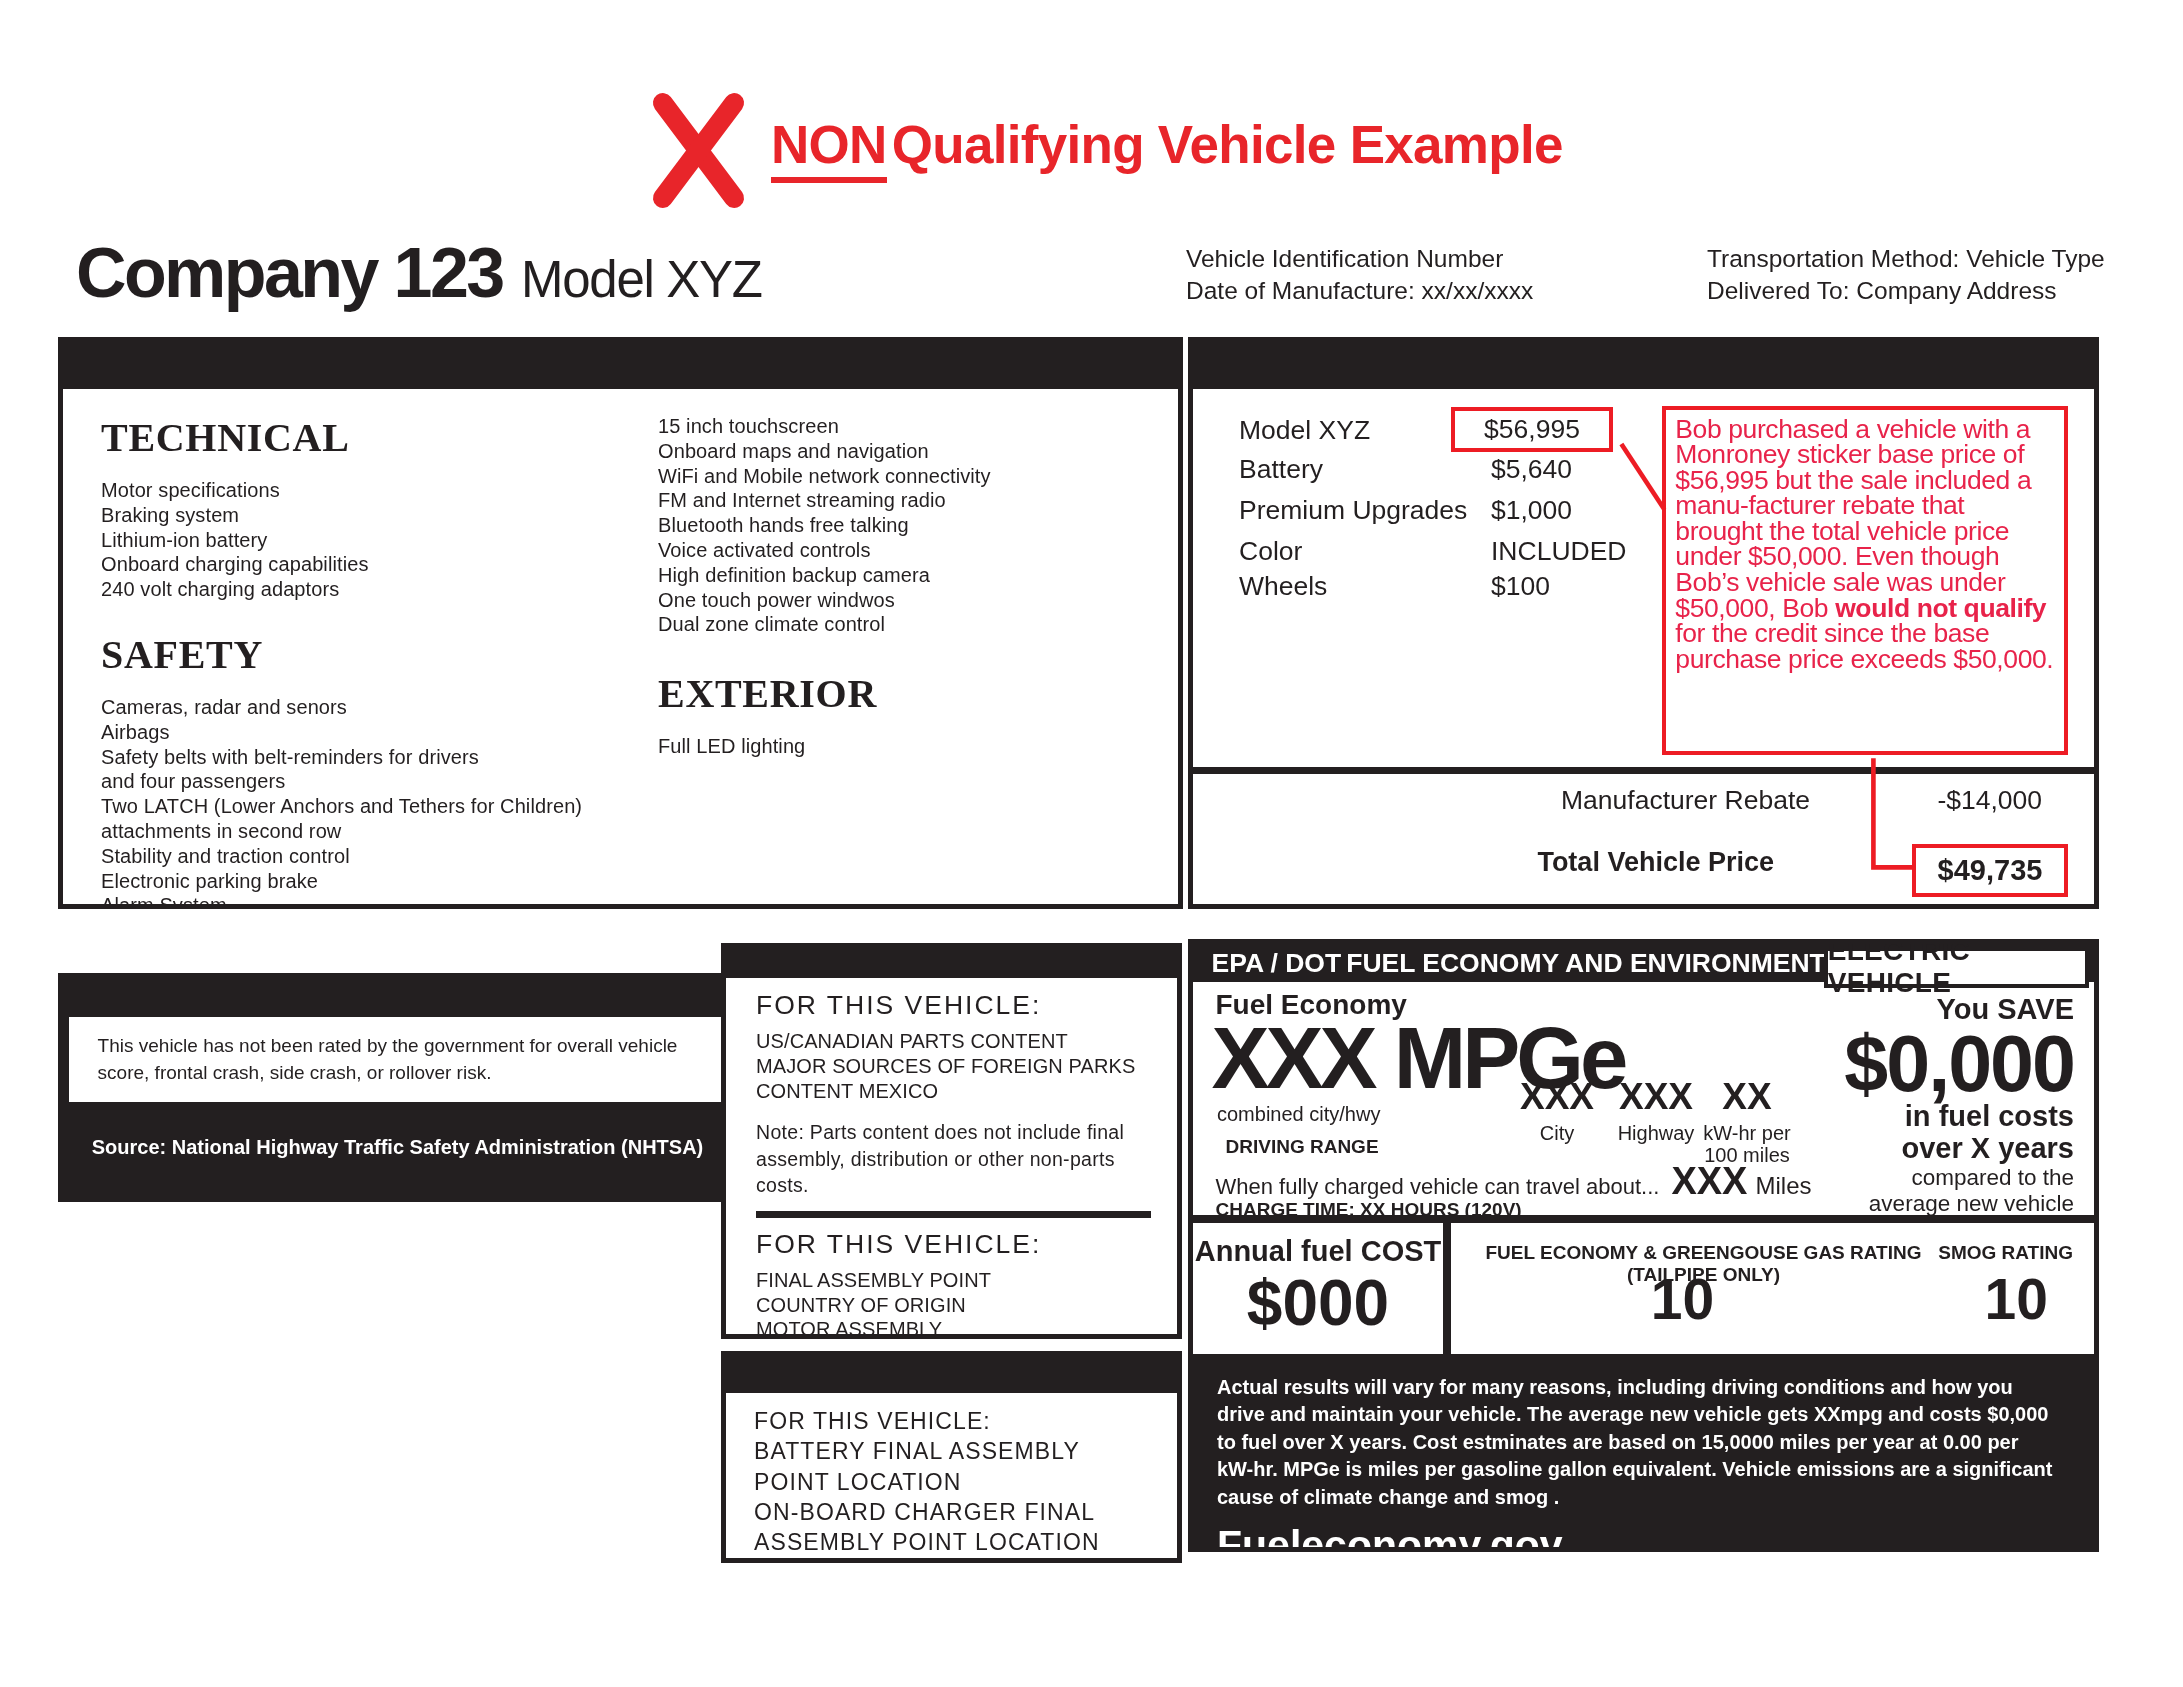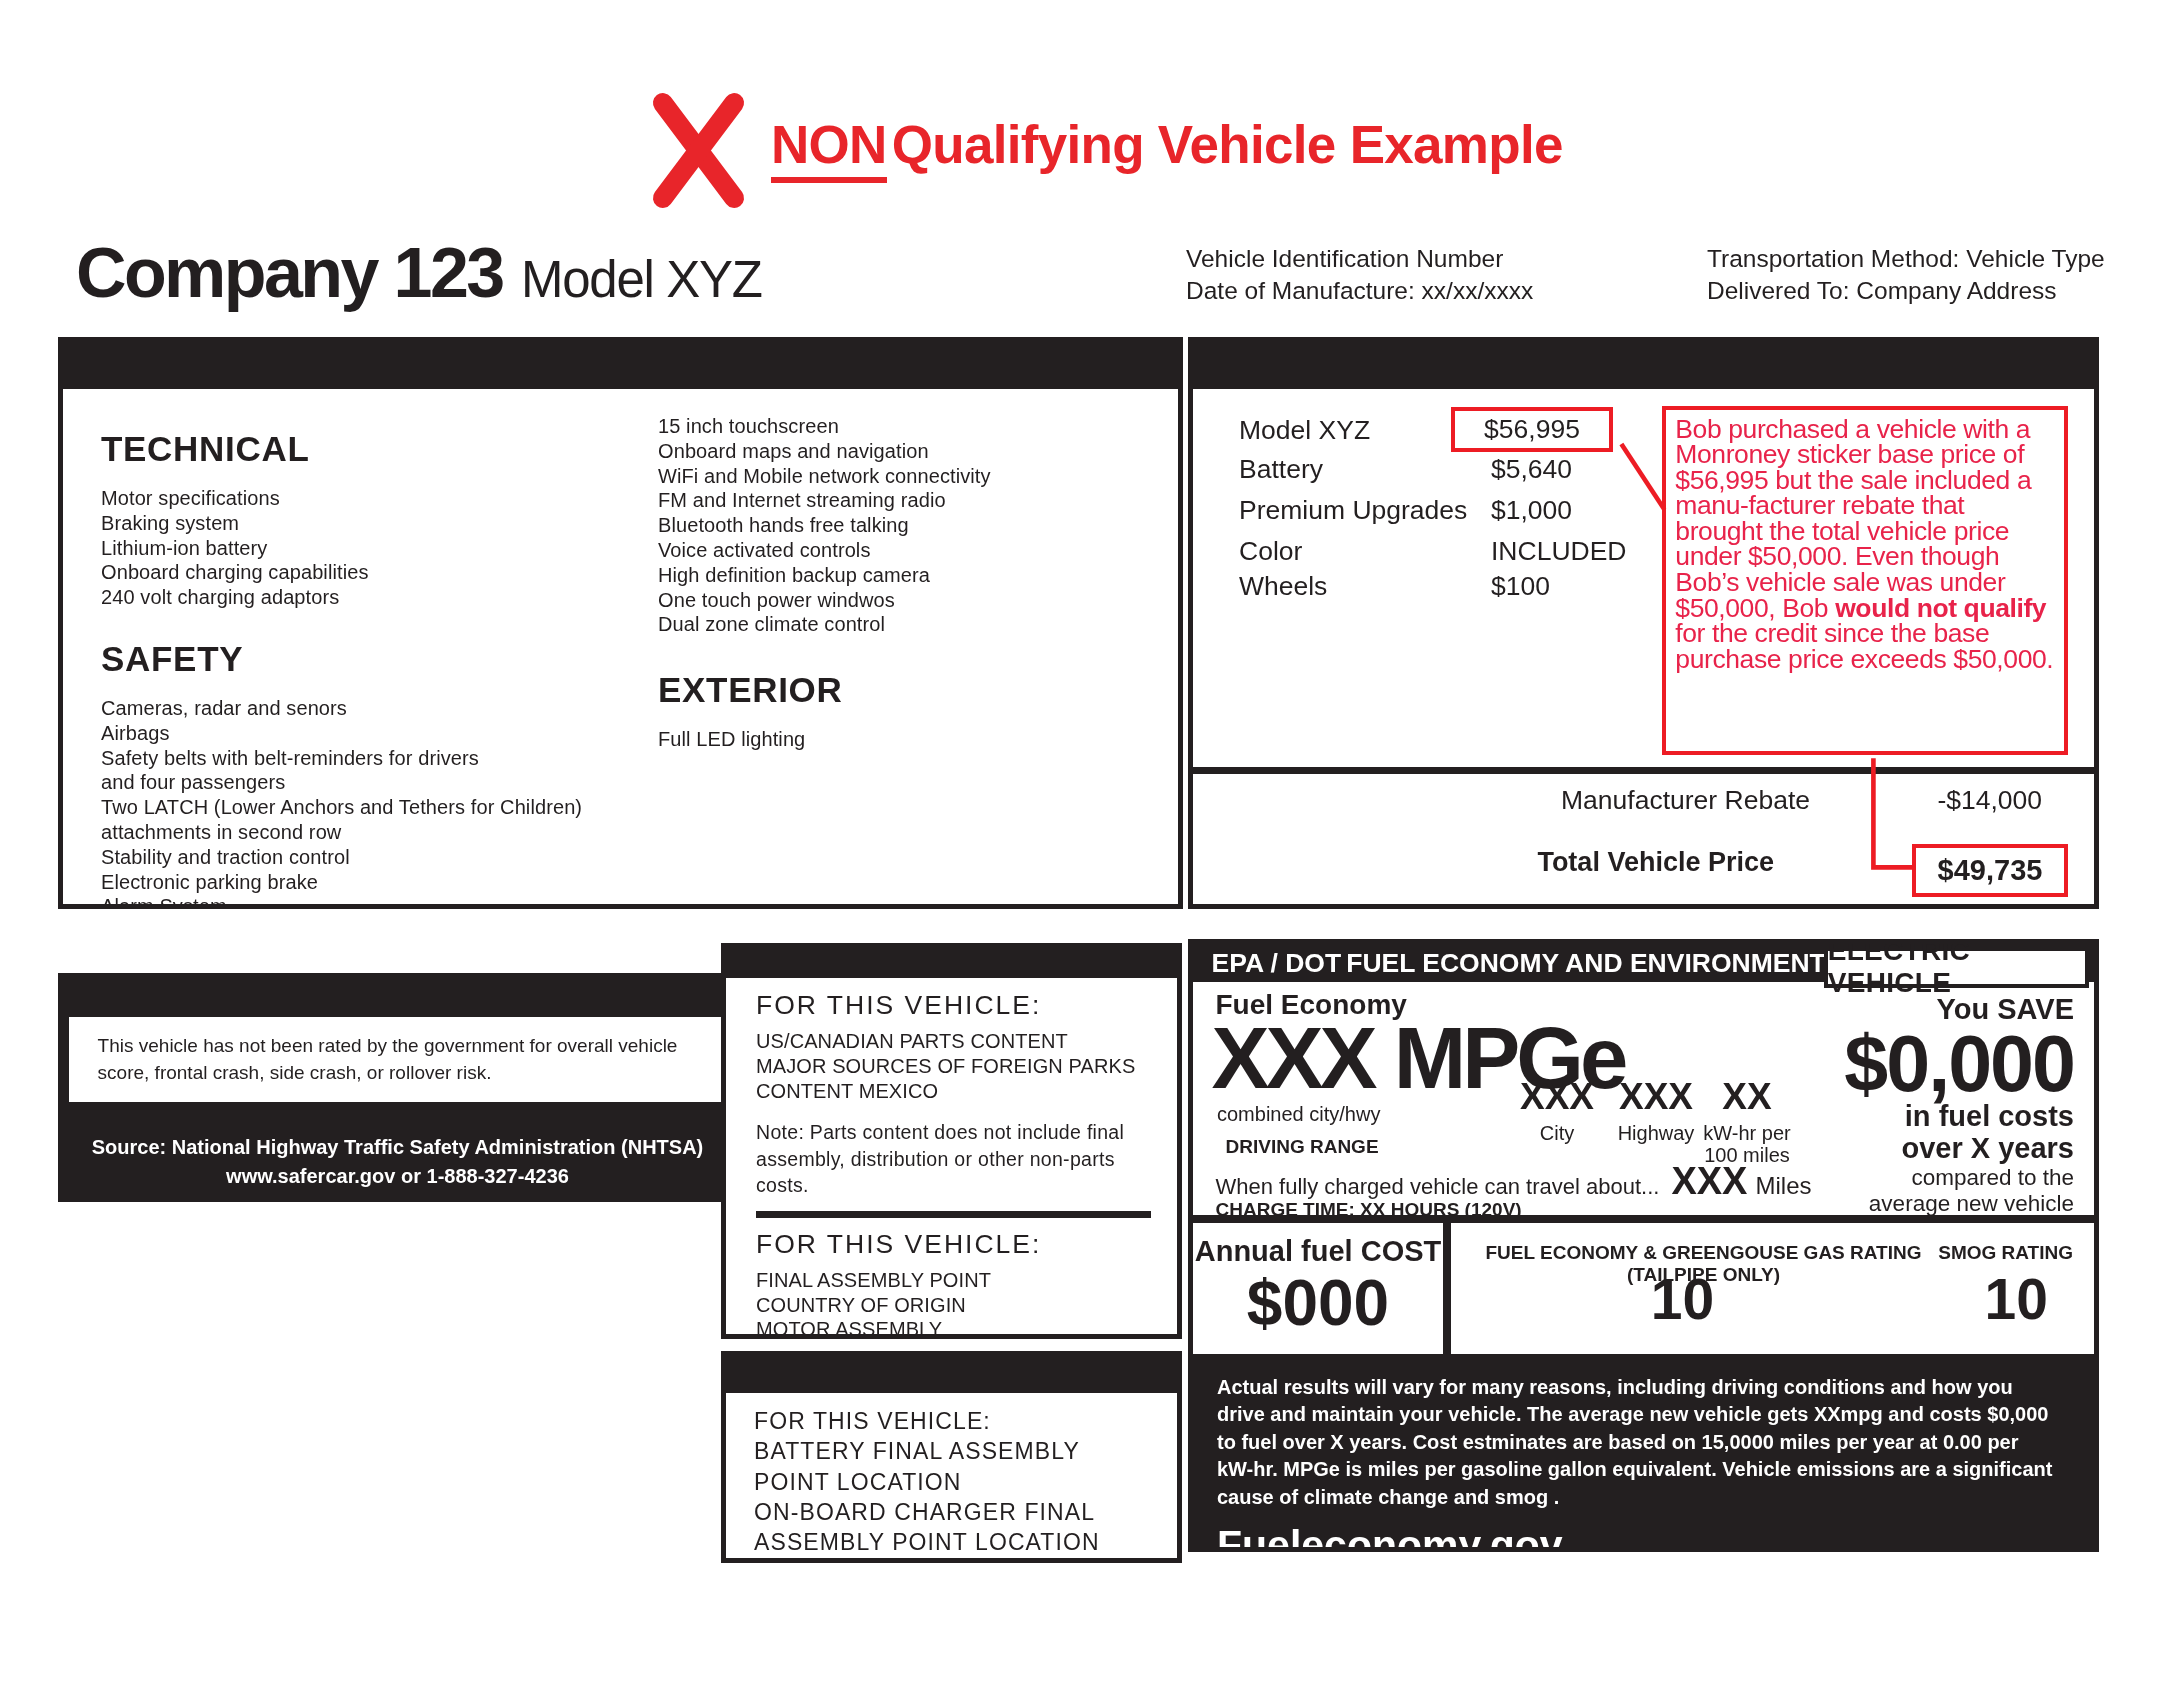--- a/index.html
+++ b/index.html
@@ -17,21 +17,21 @@
   .company .c{font-size:70px;font-weight:700;letter-spacing:-2.6px;}
   .company .m{font-size:51px;font-weight:400;letter-spacing:-1.3px;margin-left:18.5px;}
   .hdr-info{position:absolute;top:243px;font-size:24.5px;line-height:1.32;color:#231f20;}
 
   
   .frame{position:absolute;border:5.3px solid #231f20;background:#fff;overflow:hidden;}
   .band{position:absolute;left:0;top:0;right:0;background:#231f20;}
 
   
   .spec-col{position:absolute;top:72px;}
-  .spec-h{font-size:35px;font-weight:700;letter-spacing:0.7px;margin:15px 0 17px 0;}
+  .spec-h{font-size:40px;font-weight:700;letter-spacing:0.7px;margin:0 0 17px 0;font-family:Liberation Serif, serif;}
   .spec-h.mt{margin-top:29px;}
   .spec-h.mt2{margin-top:33px;}
   ul.plain{list-style:none;margin:0;padding:0;}
   ul.plain li{font-size:20px;line-height:1.24;letter-spacing:0.1px;}
 
   
   .prow{position:absolute;left:46px;right:26.5px;height:40px;display:flex;align-items:center;font-size:26.5px;}
   .pval{position:absolute;left:252px;}
   .redbox{position:absolute;border:4.6px solid #ed1c24;display:flex;align-items:center;justify-content:center;background:#fff;}
   .pdivider{position:absolute;left:0;right:0;top:425px;height:6.6px;background:#231f20;}
@@ -208,21 +208,20 @@
   </div>
 
   <svg class="overlay" width="2183" height="1687" viewBox="0 0 3300 2550">
     <line x1="2451" y1="671" x2="2516" y2="770" stroke="#ed1c24" stroke-width="7"></line>
     <polyline points="2832,1146 2832,1311 2895,1311" fill="none" stroke="#ed1c24" stroke-width="7"></polyline>
   </svg>
 
   <div class="nhtsa">
     <div class="nhtsa-inner">This vehicle has not been rated by the government for overall vehicle score, frontal crash, side crash, or rollover risk.</div>
     <div class="nhtsa-src" style="top:163px;">Source: National Highway Traffic Safety Administration (NHTSA)</div>
-    <div class="nhtsa-src" style="top:192px;">www.safercar.gov or 1-888-327-4236</div>
   </div>
 
   <div class="frame" style="left:721px;top:943px;width:451px;height:386px;">
     <div class="band" style="height:30px;"></div>
     <div class="parts-content">
       <h3 class="parts-h">FOR THIS VEHICLE:</h3>
       <ul class="plain parts-lines">
 
       <li>US/CANADIAN PARTS CONTENT</li>
           <li>MAJOR SOURCES OF FOREIGN PARKS</li>

